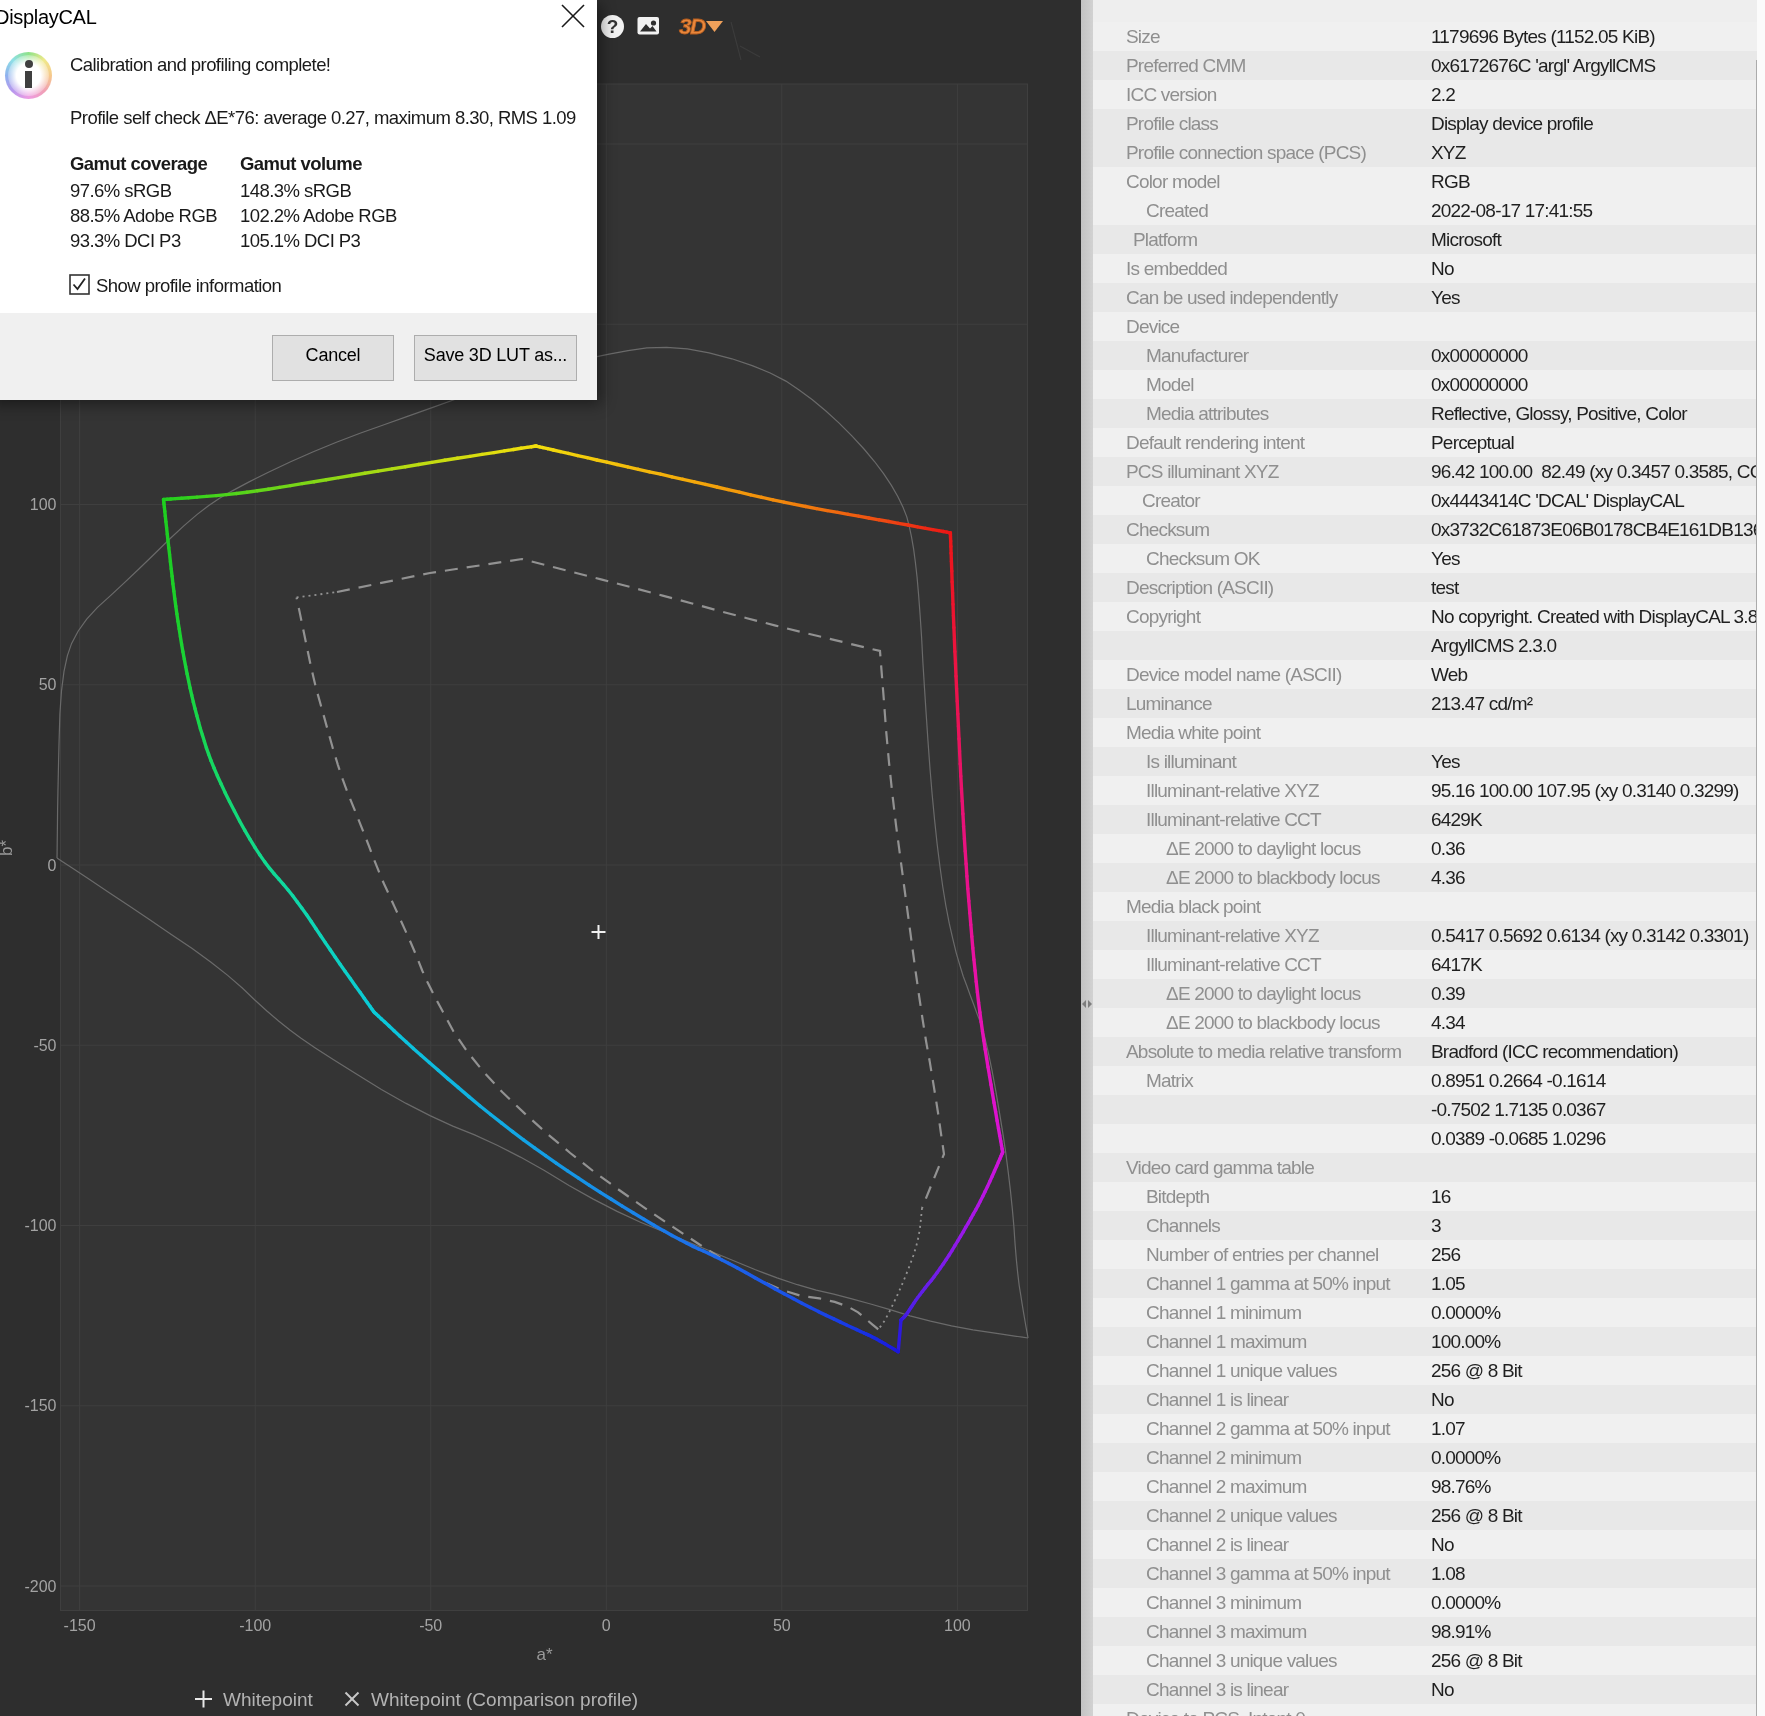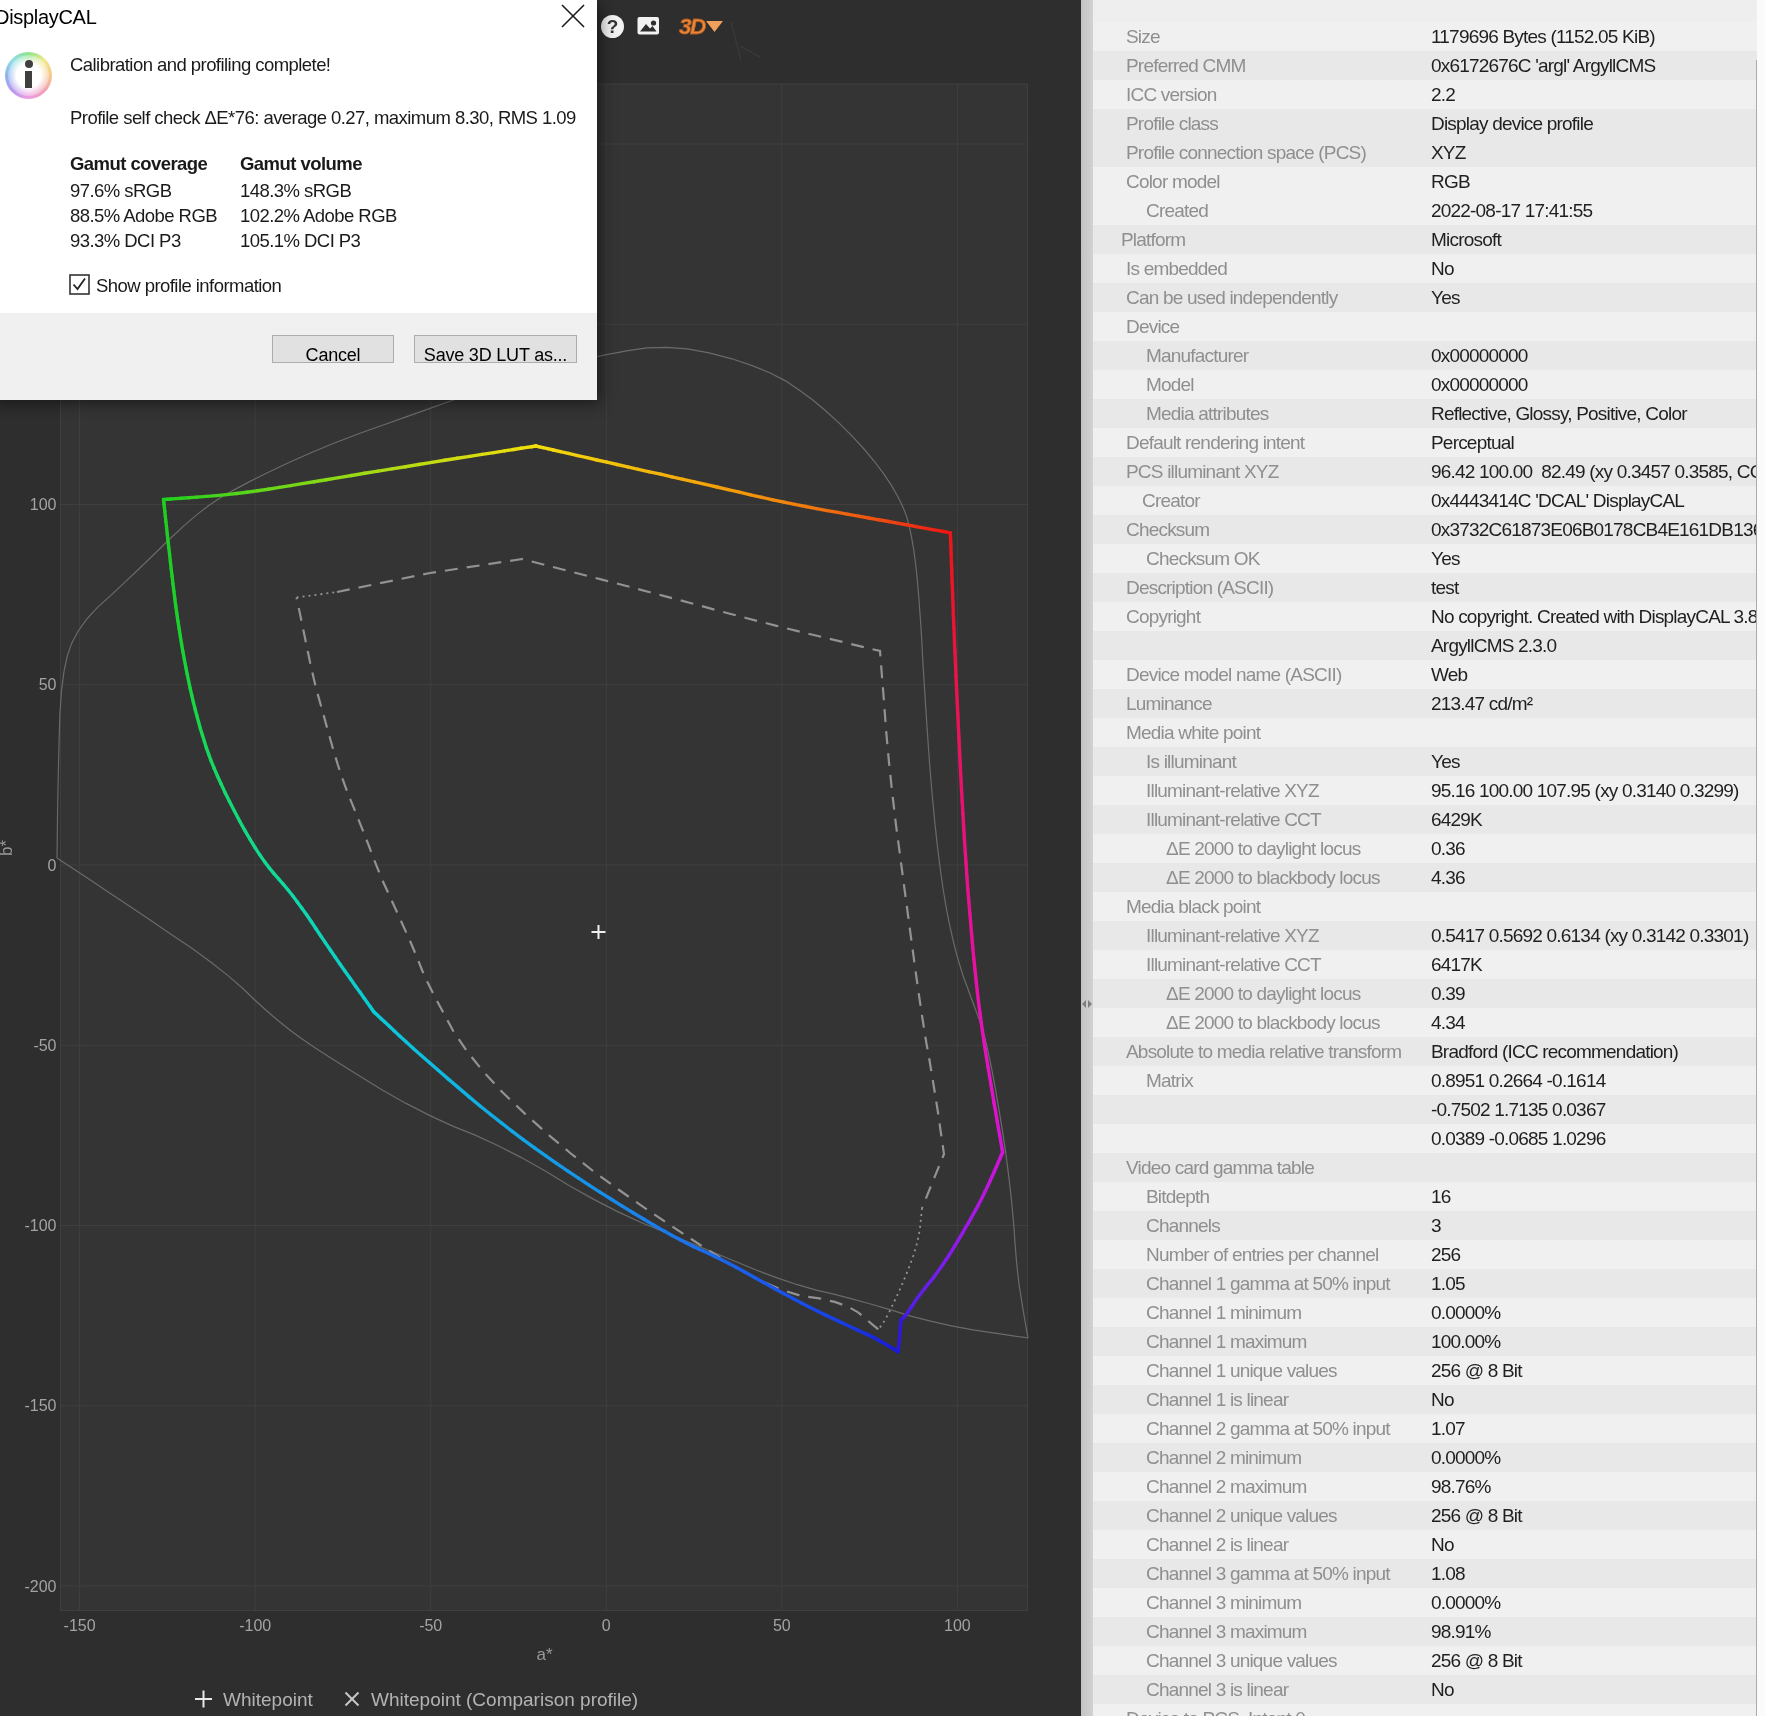--- a/index.html
+++ b/index.html
@@ -1,20 +1,20 @@
 <!DOCTYPE html>
 <html><head><meta charset="utf-8">
 <style>
 *{margin:0;padding:0;box-sizing:border-box}
 body{width:1765px;height:1716px;background:#2e2e2e;overflow:hidden;font-family:'Liberation Sans',sans-serif}
 .r{height:29px;display:flex;font-size:19px;line-height:29.5px;white-space:nowrap}
 .l{color:#8f8f8f;flex:0 0 338px;overflow:hidden;letter-spacing:-0.8px}
 .v{color:#1f1f1f;letter-spacing:-0.8px}
 .dt{position:absolute;font-size:18.5px;color:#1a1a1a;letter-spacing:-0.55px;white-space:nowrap}
-.btn{position:absolute;height:28px;background:#e1e1e1;border:1px solid #adadad;font-size:18px;color:#000;text-align:center;line-height:39px;letter-spacing:-0.2px}
+.btn{position:absolute;height:46px;background:#e1e1e1;border:1px solid #adadad;font-size:18px;color:#000;text-align:center;line-height:39px;letter-spacing:-0.2px}
 </style></head>
 <body>
 <svg width="1081" height="1716" style="position:absolute;left:0;top:0">
 <rect x="0" y="0" width="1081" height="1716" fill="#2e2e2e"></rect>
 <rect x="60.5" y="84.0" width="967.0" height="1526.5" fill="#343434"></rect>
 <g stroke="#3f3f3f" stroke-width="1">
       <line x1="79.6" y1="84.0" x2="79.6" y2="1610.5"></line>
       <line x1="255.2" y1="84.0" x2="255.2" y2="1610.5"></line>
       <line x1="430.7" y1="84.0" x2="430.7" y2="1610.5"></line>
       <line x1="606.3" y1="84.0" x2="606.3" y2="1610.5"></line>
@@ -486,21 +486,21 @@
     </div>
     <div class="r" style="background:#f0f0f0">
       <span class="l" style="padding-left:33px">Color model</span>
       <span class="v">RGB</span>
     </div>
     <div class="r" style="background:#f0f0f0">
       <span class="l" style="padding-left:53px">Created</span>
       <span class="v">2022-08-17 17:41:55</span>
     </div>
     <div class="r" style="background:#e8e8e8">
-      <span class="l" style="padding-left:28px">Platform</span>
+      <span class="l" style="padding-left:40px">Platform</span>
       <span class="v">Microsoft</span>
     </div>
     <div class="r" style="background:#f0f0f0">
       <span class="l" style="padding-left:33px">Is embedded</span>
       <span class="v">No</span>
     </div>
     <div class="r" style="background:#e8e8e8">
       <span class="l" style="padding-left:33px">Can be used independently</span>
       <span class="v">Yes</span>
     </div>

